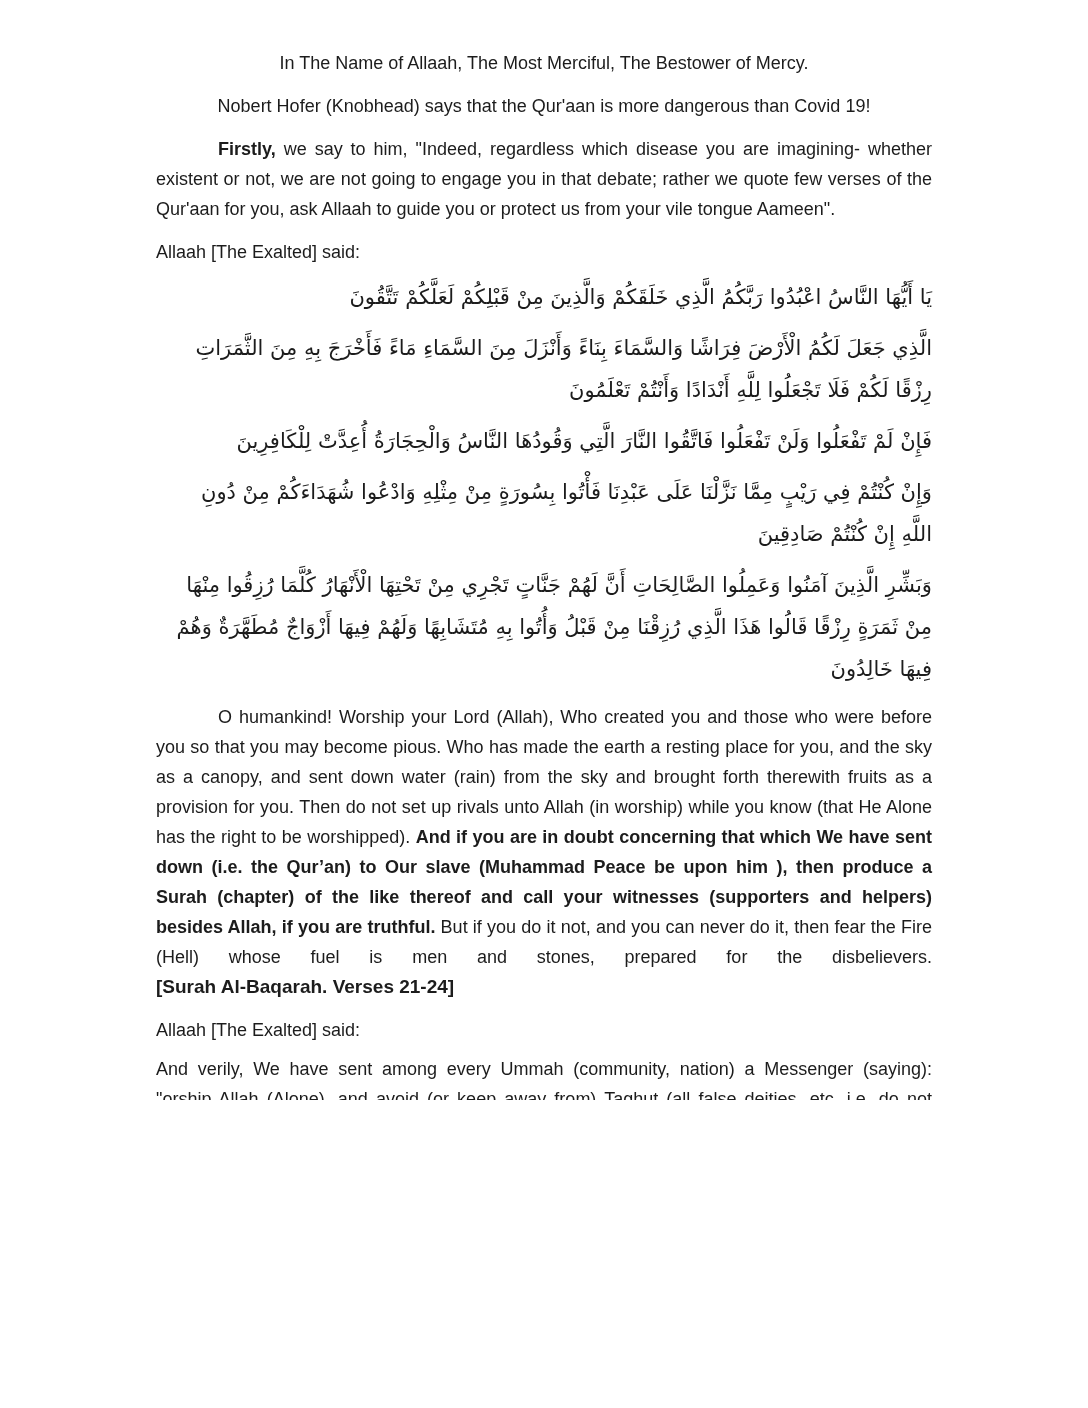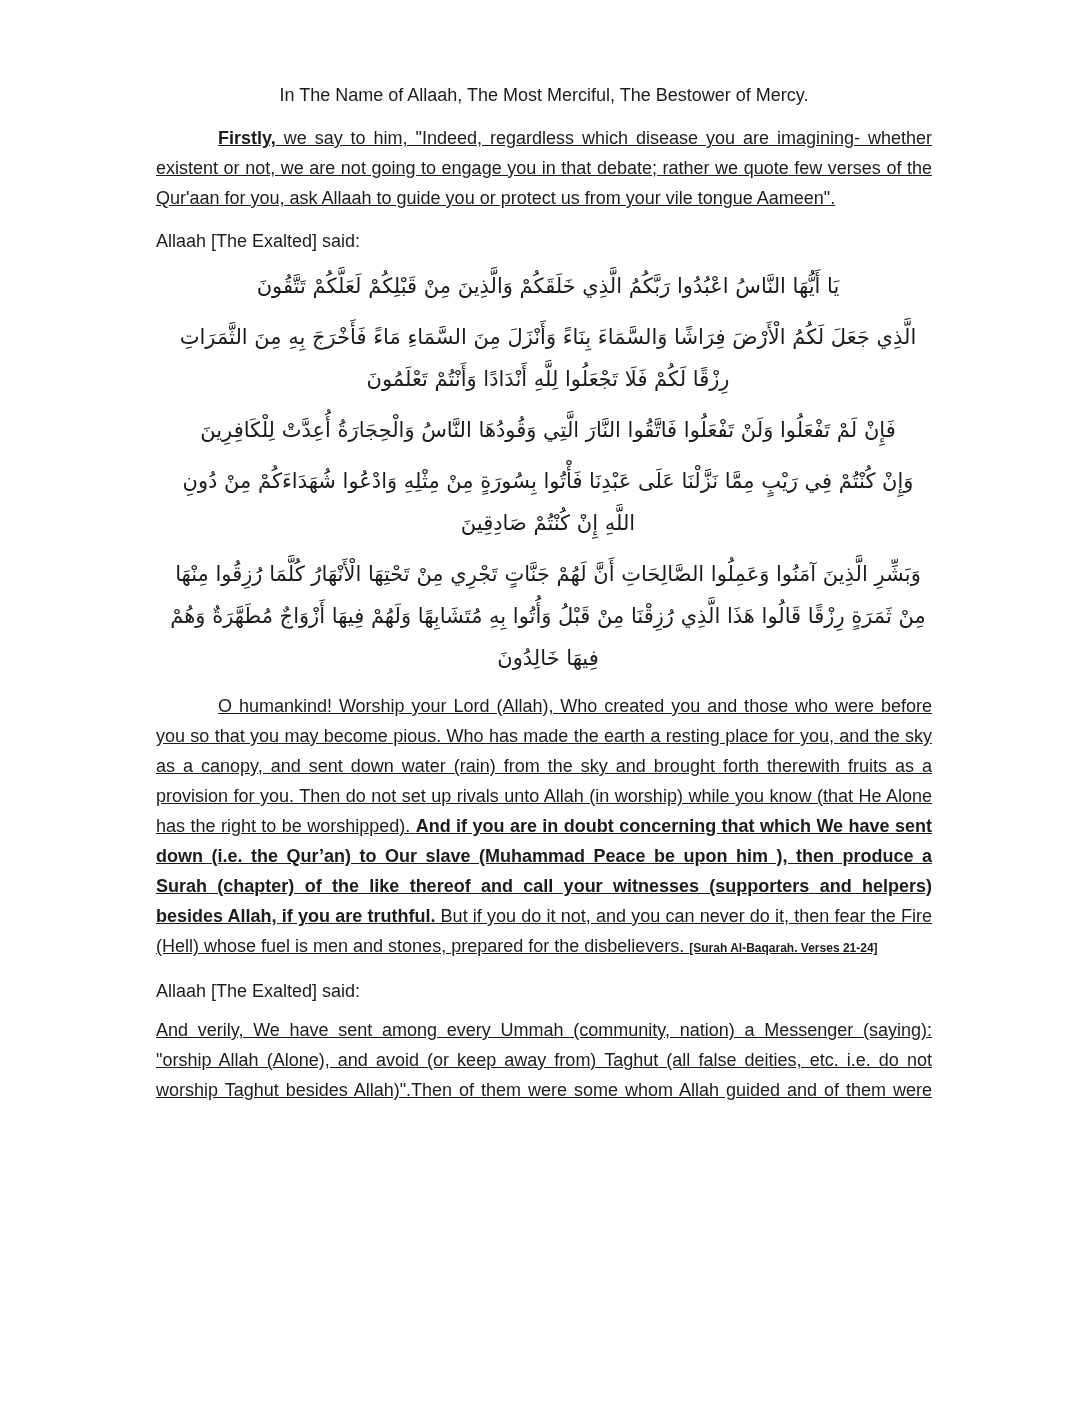--- a/index.html
+++ b/index.html
@@ -7,67 +7,67 @@
     padding: 0;
     background: #ffffff;
   }
   .page {
     position: relative;
     width: 1088px;
     height: 1100px;
     margin: 0 auto;
     background: #ffffff;
     box-sizing: border-box;
-    padding: 80px 156px 0 156px;
+    padding: 48px 156px 0 156px;
     font-family: "Liberation Sans", sans-serif;
     font-size: 18px;
     line-height: 30px;
     color: #1c1c1c;
     overflow: hidden;
   }
   .center-line {
     text-align: center;
     margin: 0 0 13px 0;
   }
   .para {
     text-align: justify;
     text-indent: 62px;
     margin: 0 0 13px 0;
-    text-decoration: underline;
   }
   .para.no-indent {
     text-indent: 0;
   }
   .bold { font-weight: bold; }
   .said-heading {
     margin: 0 0 9px 0;
   }
   .arabic {
     direction: rtl;
     unicode-bidi: embed;
-    text-align: center;
+    text-align: right;
     font-family: "DejaVu Sans", sans-serif;
     font-size: 21px;
     line-height: 42px;
     margin: 0 0 9px 8px;
   }
   .arabic.pad-bottom { margin-bottom: 12px; }
   .citation {
     font-weight: bold;
-    font-size: 12px;
+    font-size: 19px;
     white-space: nowrap;
   }
 </style>
 </head>
 <body>
 
 <div class="page">
 
   <div class="center-line">In The Name of Allaah, The Most Merciful, The Bestower of Mercy.</div>
 
+  <div class="center-line">Nobert Hofer (Knobhead) says that the Qur'aan is more dangerous than Covid 19!</div>
 
   <p class="para"><span class="bold">Firstly,</span><span> we say to him, "Indeed, regardless which disease you are imagining- whether existent or not, we are not going to engage you in that debate; rather we quote few verses of the Qur'aan for you, ask Allaah to guide you or protect us from your vile tongue Aameen".</span></p>
 
   <div class="said-heading">Allaah [The Exalted] said:</div>
 
   <div class="arabic">يَا أَيُّهَا النَّاسُ اعْبُدُوا رَبَّكُمُ الَّذِي خَلَقَكُمْ وَالَّذِينَ مِنْ قَبْلِكُمْ لَعَلَّكُمْ تَتَّقُونَ</div>
 
   <div class="arabic">الَّذِي جَعَلَ لَكُمُ الْأَرْضَ فِرَاشًا وَالسَّمَاءَ بِنَاءً وَأَنْزَلَ مِنَ السَّمَاءِ مَاءً فَأَخْرَجَ بِهِ مِنَ الثَّمَرَاتِ رِزْقًا لَكُمْ فَلَا تَجْعَلُوا لِلَّهِ أَنْدَادًا وَأَنْتُمْ تَعْلَمُونَ</div>
 
   <div class="arabic">فَإِنْ لَمْ تَفْعَلُوا وَلَنْ تَفْعَلُوا فَاتَّقُوا النَّارَ الَّتِي وَقُودُهَا النَّاسُ وَالْحِجَارَةُ أُعِدَّتْ لِلْكَافِرِينَ</div>

